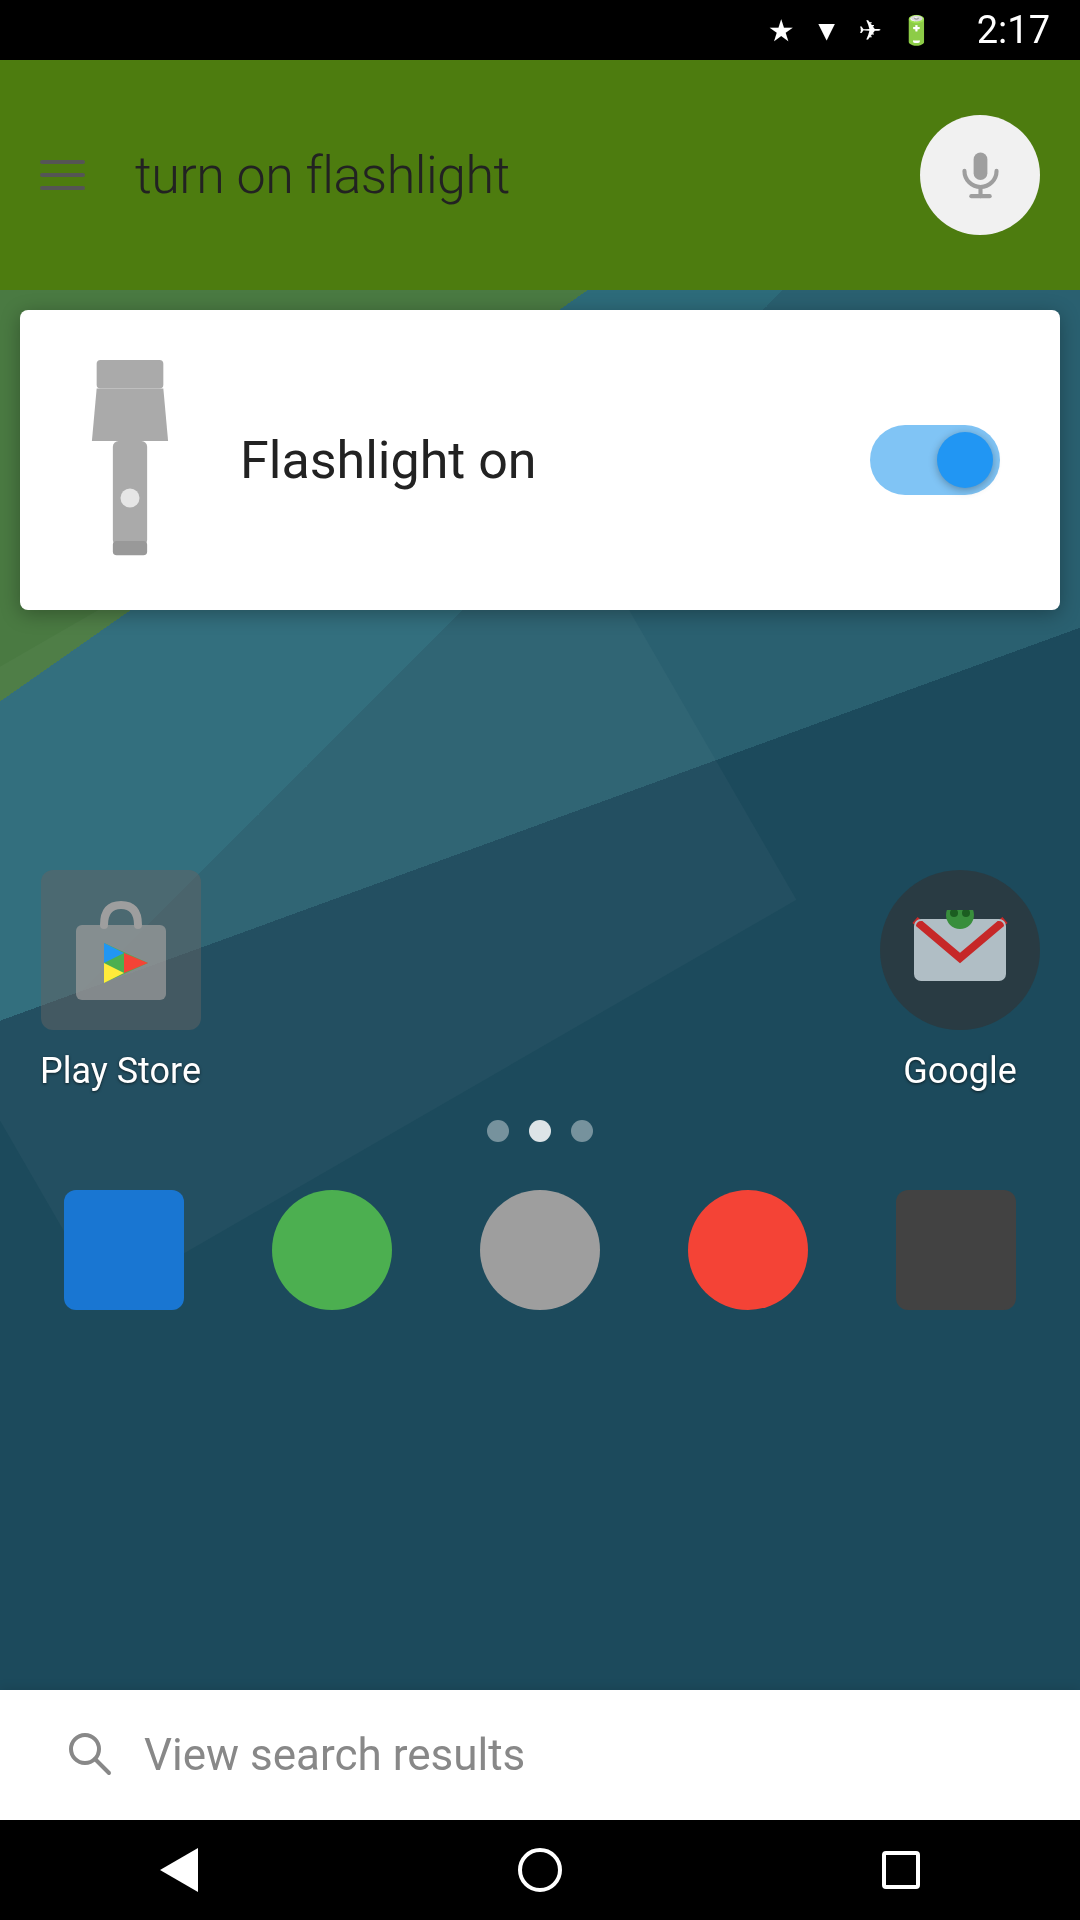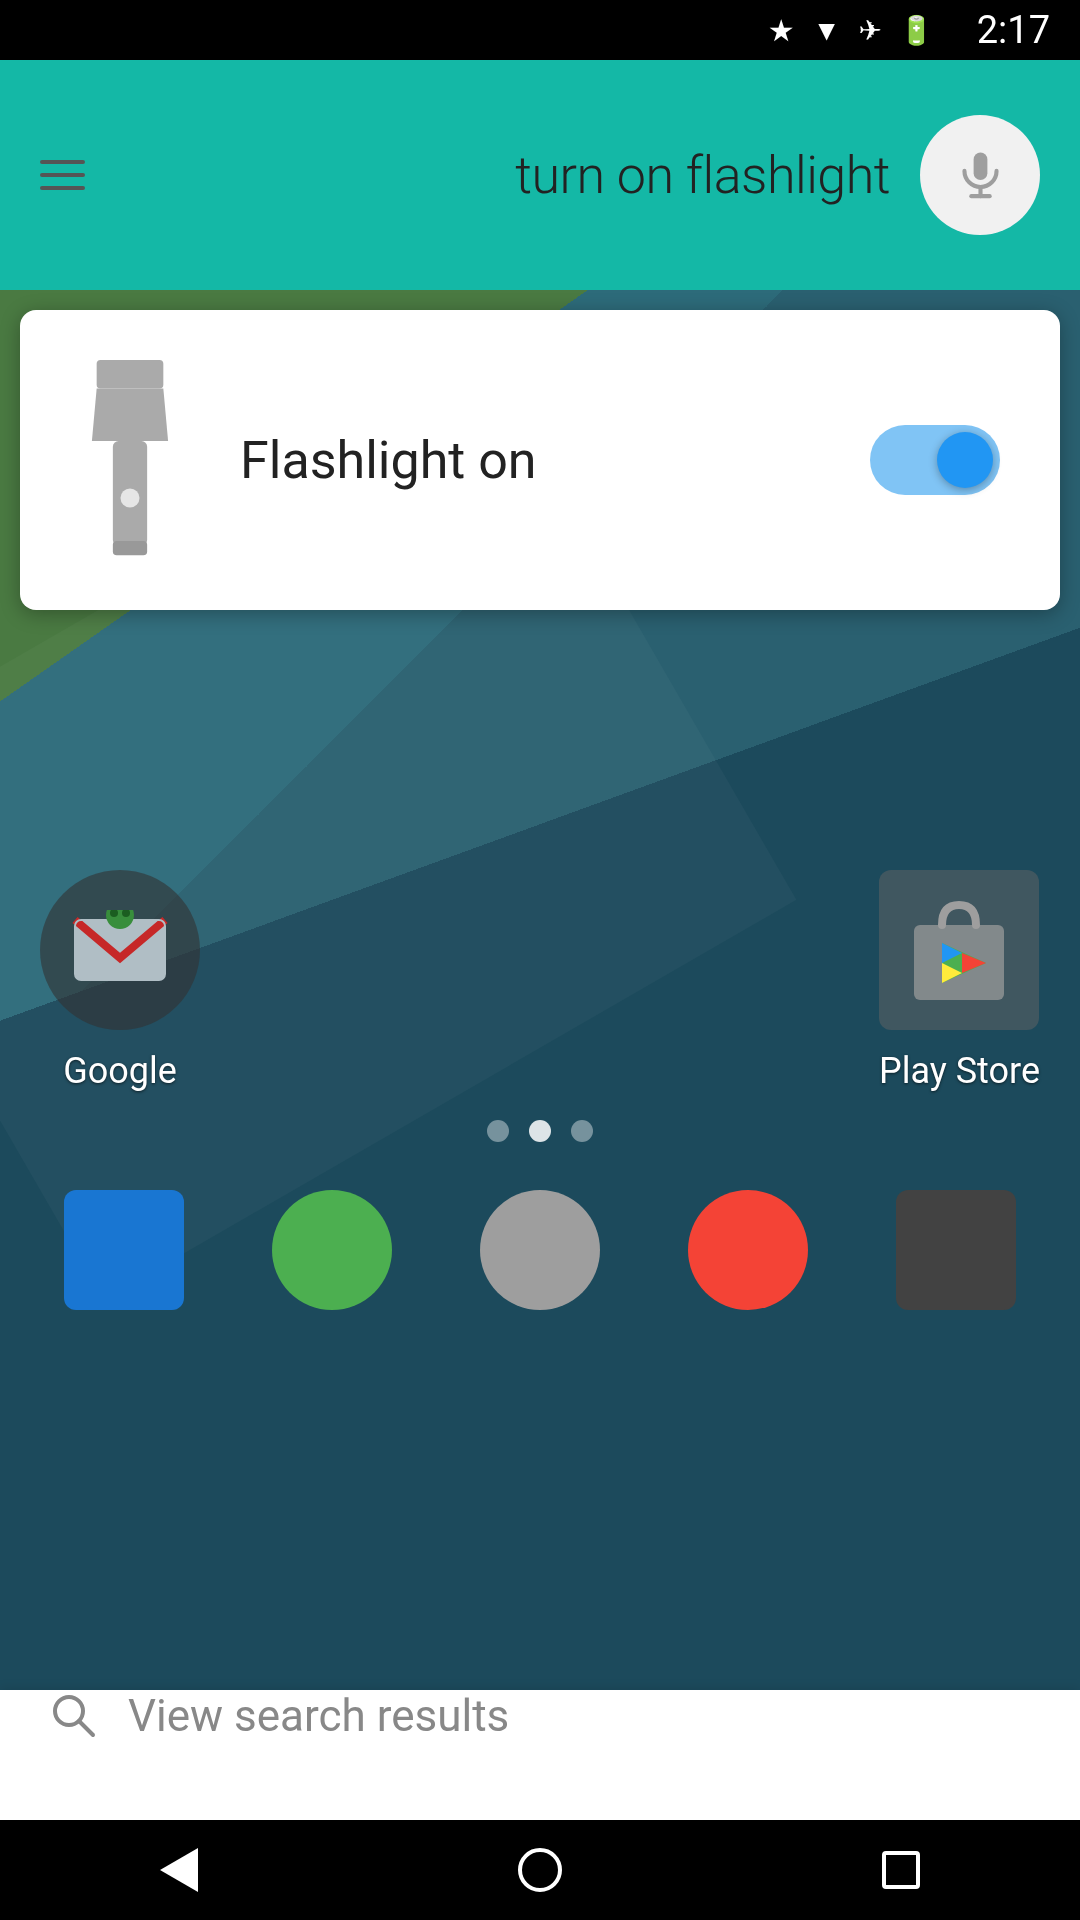--- a/index.html
+++ b/index.html
@@ -45,26 +45,25 @@
     .star-icon { font-size: 30px; }
     .wifi-icon { font-size: 28px; }
     .airplane-icon { font-size: 28px; }
     .battery-icon { font-size: 28px; }
 
     
     #search-bar {
       position: absolute;
       top: 60px; left: 0; right: 0;
       height: 230px;
-      background: #14b8a6;
+      background: #4d7c0f;
       display: flex;
       align-items: center;
       padding: 0 40px;
       z-index: 90;
-      text-align: right;
     }
 
     .hamburger-icon {
       display: flex;
       flex-direction: column;
       gap: 9px;
       cursor: pointer;
       margin-right: 50px;
     }
 
@@ -156,21 +155,21 @@
       transform: rotate(-30deg);
     }
 
     
     #flashlight-card {
       position: absolute;
       top: 310px;
       left: 20px;
       right: 20px;
       background: #fff;
-      border-radius: 16px;
+      border-radius: 8px;
       padding: 50px 60px;
       display: flex;
       align-items: center;
       z-index: 10;
       box-shadow: 0 4px 20px rgba(0,0,0,0.3);
       min-height: 300px;
     }
 
     .flashlight-icon-wrap {
       margin-right: 60px;
@@ -314,21 +313,22 @@
     .dark-rect { background: #424242; border-radius: 12px; }
 
     
     #view-search-bar {
       position: absolute;
       bottom: 100px;
       left: 0; right: 0;
       height: 130px;
       background: #fff;
       display: flex;
-      padding: 0 48px;
+      align-items: center;
+      padding: 0 64px;
       z-index: 20;
       box-shadow: 0 -2px 10px rgba(0,0,0,0.1);
     }
 
     .search-result-icon {
       margin-right: 30px;
     }
 
     .search-result-text {
       font-size: 44px;
@@ -435,50 +435,50 @@
 
   <div class="toggle-switch">
     <div class="toggle-track"></div>
     <div class="toggle-thumb"></div>
   </div>
 </div>
 
 <div id="app-icons-area">
 
   <div class="app-icon-item">
-    <div class="gmail-bg">
-      <svg width="100" height="80" viewBox="0 0 100 80">
-
-        <rect x="5" y="10" width="90" height="60" rx="6" fill="#B0BEC5"></rect>
-        <polyline points="5,10 50,48 95,10" fill="none" stroke="#C62828" stroke-width="8"></polyline>
-        <rect x="5" y="10" width="90" height="60" rx="6" fill="none" stroke="#B0BEC5" stroke-width="2"></rect>
-
-        <circle cx="50" cy="5" r="14" fill="#388E3C"></circle>
-        <circle cx="44" cy="3" r="4" fill="#1B5E20"></circle>
-        <circle cx="56" cy="3" r="4" fill="#1B5E20"></circle>
-      </svg>
-    </div>
-    <span class="app-icon-label">Google</span>
-  </div>
-
-  <div class="app-icon-item">
     <div class="playstore-bg">
       <svg width="110" height="110" viewBox="0 0 110 110">
 
         <rect x="10" y="30" width="90" height="75" rx="6" fill="#9E9E9E" opacity="0.7"></rect>
 
         <path d="M38 30 Q38 10 55 10 Q72 10 72 30" fill="none" stroke="#9E9E9E" stroke-width="8" stroke-linecap="round"></path>
 
         <polygon points="38,48 38,88 82,68" fill="#4CAF50"></polygon>
         <polygon points="38,48 58,58 38,68" fill="#2196F3"></polygon>
         <polygon points="58,58 82,68 58,78" fill="#F44336"></polygon>
         <polygon points="38,68 58,78 38,88" fill="#FFEB3B"></polygon>
       </svg>
     </div>
     <span class="app-icon-label">Play Store</span>
+  </div>
+
+  <div class="app-icon-item">
+    <div class="gmail-bg">
+      <svg width="100" height="80" viewBox="0 0 100 80">
+
+        <rect x="5" y="10" width="90" height="60" rx="6" fill="#B0BEC5"></rect>
+        <polyline points="5,10 50,48 95,10" fill="none" stroke="#C62828" stroke-width="8"></polyline>
+        <rect x="5" y="10" width="90" height="60" rx="6" fill="none" stroke="#B0BEC5" stroke-width="2"></rect>
+
+        <circle cx="50" cy="5" r="14" fill="#388E3C"></circle>
+        <circle cx="44" cy="3" r="4" fill="#1B5E20"></circle>
+        <circle cx="56" cy="3" r="4" fill="#1B5E20"></circle>
+      </svg>
+    </div>
+    <span class="app-icon-label">Google</span>
   </div>
 </div>
 
 <div id="dots-indicator">
   <div class="dot"></div>
   <div class="dot active"></div>
   <div class="dot"></div>
 </div>
 
 <div id="bottom-apps-row">

